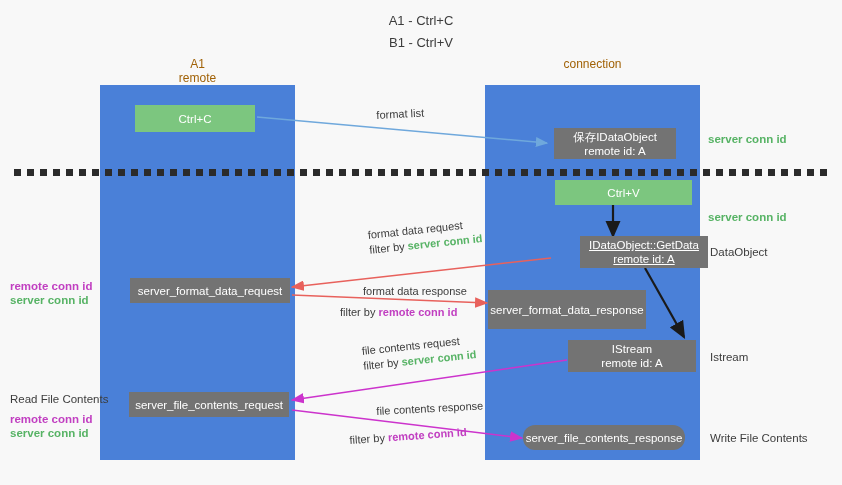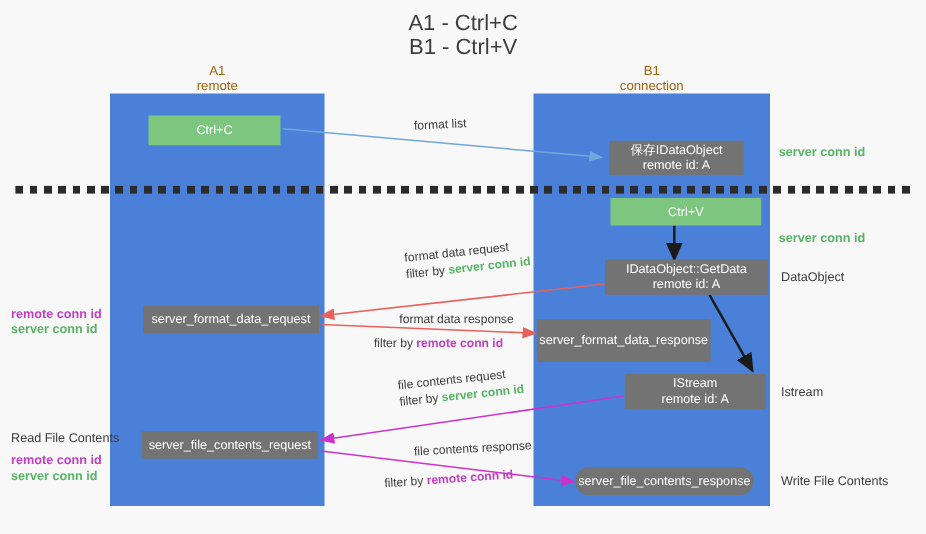--- a/index.html
+++ b/index.html
@@ -8,21 +8,21 @@
     background:#f8f8f8;
     font-family:"Liberation Sans","DejaVu Sans",sans-serif;
     overflow:hidden;
     position:relative;
   }
   #stage{position:relative;width:842px;height:485px;}
 
   
   .title{
     position:absolute;left:0;top:10px;width:842px;
-    text-align:center;color:#3c3c3c;font-size:20px;line-height:22px;
+    text-align:center;color:#3c3c3c;font-size:13px;line-height:22px;
   }
 
   
   .col-head{
     position:absolute;text-align:center;color:#a16207;
     font-size:12px;line-height:14px;
   }
   .col-head .big{display:block;}
   .col-head .small{display:block;}
 
@@ -74,21 +74,20 @@
   <div class="title">
     <div>A1 - Ctrl+C</div>
     <div>B1 - Ctrl+V</div>
   </div>
 
   <div class="col-head" style="left:120px;top:57px;width:155px;">
     <span class="big">A1</span>
     <span class="small">remote</span>
   </div>
   <div class="col-head" style="left:515px;top:57px;width:155px;">
-    <span class="big">B1</span>
     <span class="small">connection</span>
   </div>
 
   <div class="lane" id="lane-a1"></div>
   <div class="lane" id="lane-b1"></div>
 
   <svg id="wires" viewBox="0 0 842 485" xmlns="http://www.w3.org/2000/svg">
     <defs>
       <marker id="ah-blue" markerWidth="9" markerHeight="7" refX="8" refY="3.5" orient="auto">
         <polygon points="0,0 9,3.5 0,7" fill="#6fa8dc"></polygon>
@@ -135,21 +134,21 @@
 
   <div class="box orange" style="left:554px;top:128px;width:122px;height:31px;">
     <span>保存IDataObject</span>
     <span class="l2">remote id: A</span>
   </div>
 
   <div class="box green" style="left:555px;top:180px;width:137px;height:25px;">
     <span>Ctrl+V</span>
   </div>
 
-  <div class="box orange" style="left:550px;top:236px;width:148px;height:32px;">
+  <div class="box orange" style="left:580px;top:236px;width:128px;height:32px;text-decoration:underline;">
     <span>IDataObject::GetData</span>
     <span class="l2">remote id: A</span>
   </div>
 
   <div class="box orange" style="left:568px;top:340px;width:128px;height:32px;">
     <span>IStream</span>
     <span class="l2">remote id: A</span>
   </div>
 
   <div class="box orange" style="left:488px;top:290px;width:158px;height:39px;">

